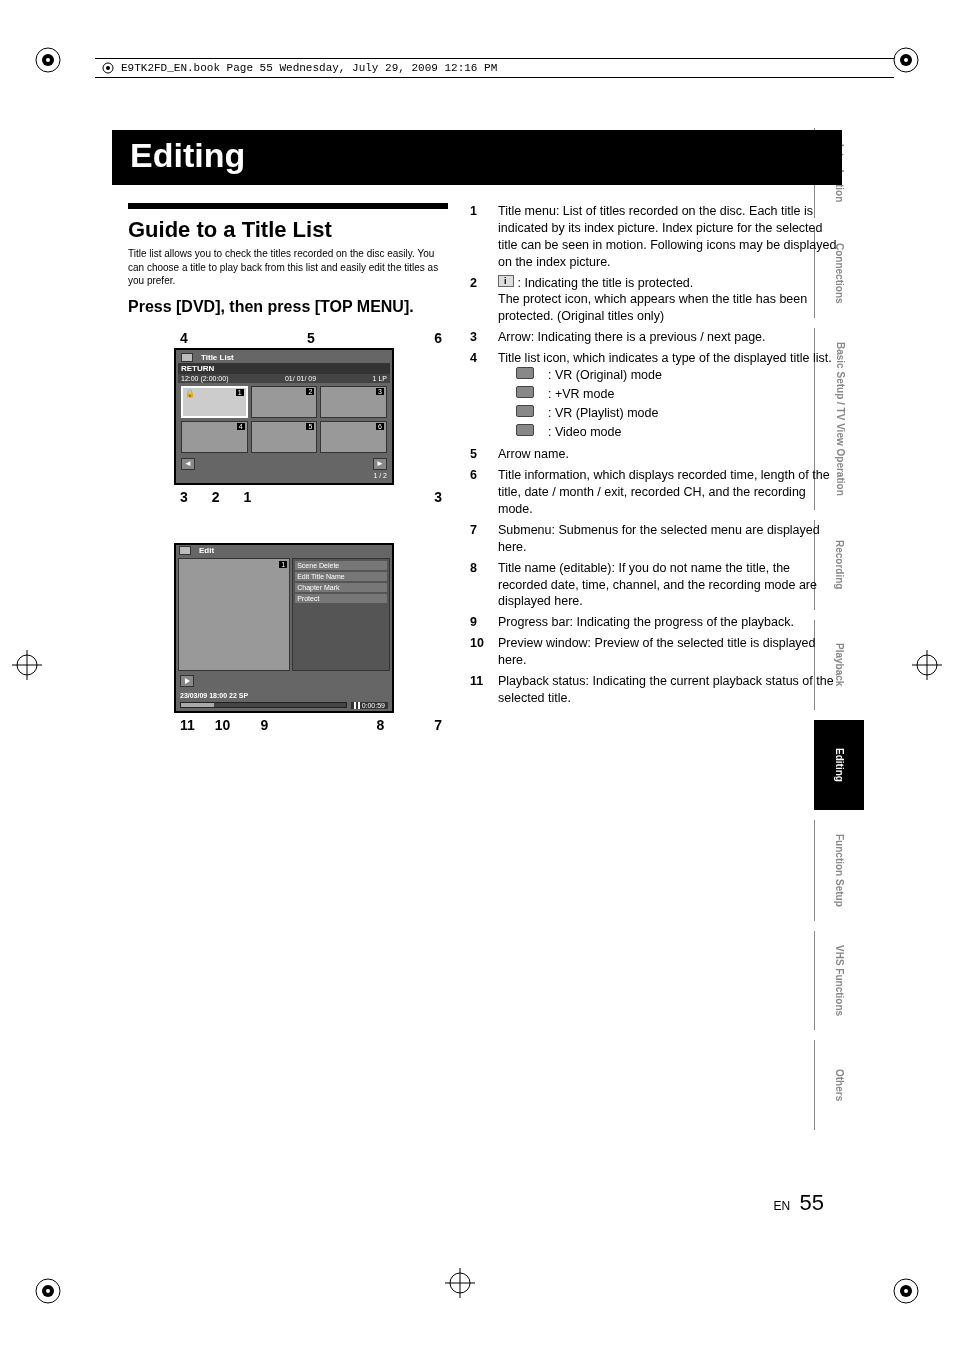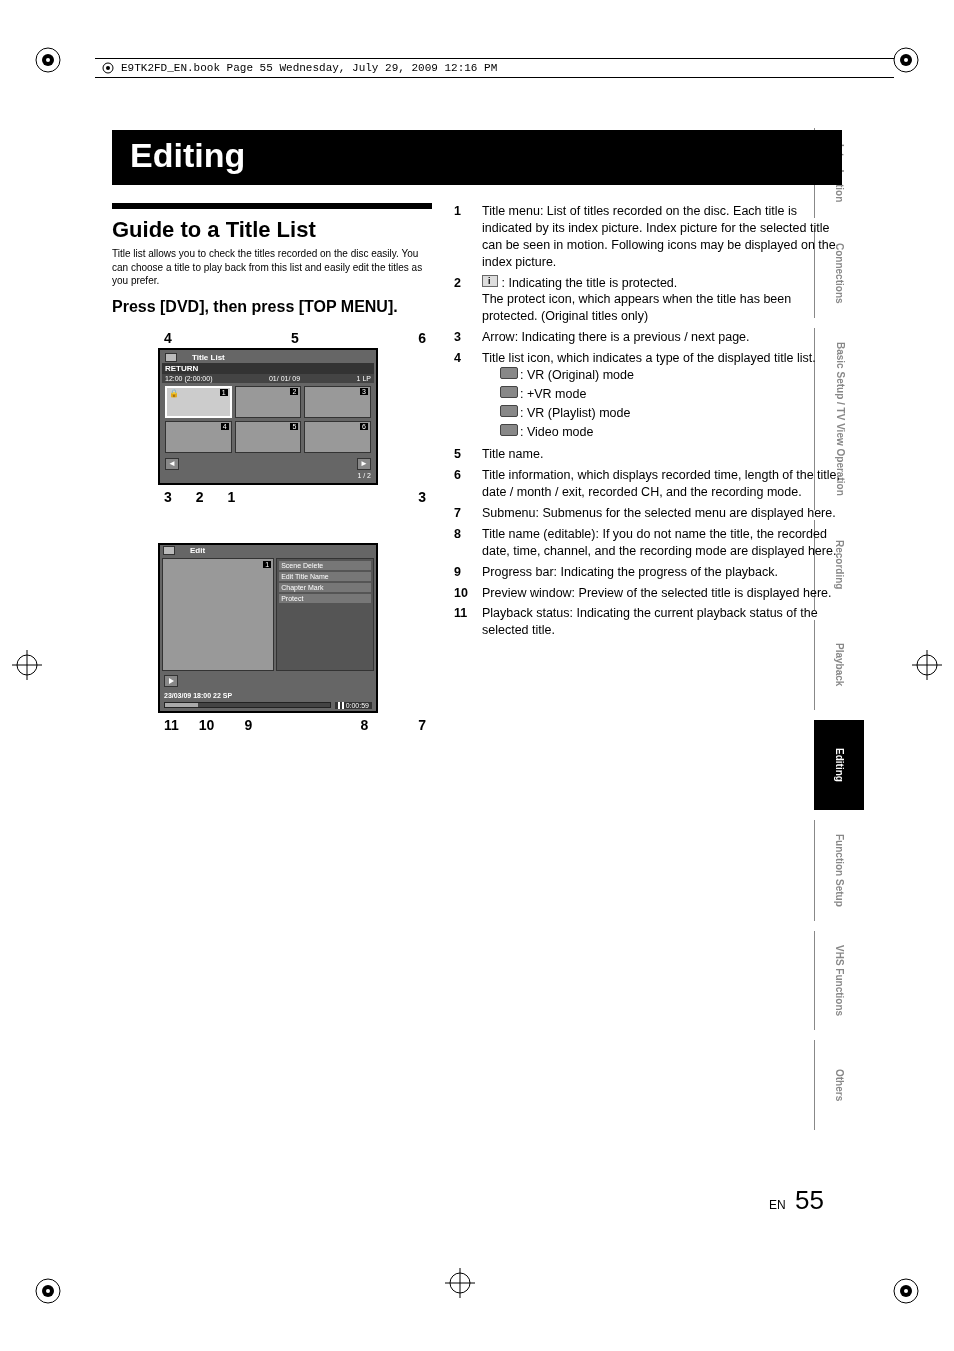--- a/index.html
+++ b/index.html
@@ -58,43 +58,43 @@
   }
   .tab.double { min-height: 100px; line-height:1.2;}
   .tab.active { color:#fff; background:#000; border-left:1.5px solid #000;}
   .title-bar {
     background: #000; color: #fff;
     font-size: 34px; font-weight: bold;
     padding: 6px 18px 10px 18px;
     font-family: Arial, sans-serif;
   }
   .columns { display:flex; gap:22px; margin-top:18px;}
-  .col-left { width: 320px; }
+  .col-left { width: 320px; margin-left: 16px; }
   .col-right { flex:1; }
   .sect-head {
     border-top: 6px solid #000;
     font-size: 22px; font-weight: bold;
     padding-top: 8px; padding-bottom:4px;
   }
   .body-text { font-size: 10px; line-height:1.35; margin-bottom:10px;}
   .bold-line { font-size: 16px; font-weight:bold; margin:10px 0 14px 0;}
   ol.desc { list-style:none; padding:0; margin:0;}
   ol.desc > li { display:flex; gap:10px; font-size:12.5px; line-height:1.35; margin-bottom:4px;}
   ol.desc > li .num { font-weight:bold; width:18px; flex-shrink:0;}
   ol.desc > li .txt { flex:1;}
-  .sub { margin-left:18px; display:flex; align-items:flex-start; gap:2px; font-size:12.5px; margin-bottom:2px;}
+  .sub { margin-left:18px; display:flex; align-items:flex-start; gap:14px; font-size:12.5px; margin-bottom:2px;}
   .ic { display:inline-block; width:18px; height:12px; background:#888; border:1px solid #444; border-radius:2px; flex-shrink:0;}
   .ic-sm{display:inline-block;width:16px;height:12px;background:#ddd;border:1px solid #666;position:relative;}
   .ic-sm::after{content:"i";position:absolute;left:5px;top:-1px;font-size:9px;font-weight:bold;color:#000;}
 
   
   .diag-wrap{ position:relative; margin-left:46px;}
   .callout-row{display:flex;justify-content:space-between;font-weight:bold;font-size:14px;padding:0 6px 2px 6px;}
   .screen{width:220px;background:#666;border:2px solid #000;padding:2px;color:#fff;font-size:8px;}
-  .scr-head{background:#666;color:#fff;padding:1px 3px;display:flex;align-items:center;gap:15px;font-weight:bold;}
+  .scr-head{background:#666;color:#fff;padding:1px 3px;display:flex;align-items:center;gap:8px;font-weight:bold;}
   .tiny-ic{width:12px;height:9px;background:#bbb;border:1px solid #333;}
   .scr-title2{background:#333;color:#fff;padding:1px 3px;font-weight:bold;font-size:8px;}
   .scr-info{background:#444;padding:1px 3px;display:flex;justify-content:space-between;font-size:7px;}
   .thumbs{display:grid;grid-template-columns:repeat(3,1fr);gap:3px;padding:3px;background:#666;}
   .thumb{height:32px;background:#999;border:1px solid #333;position:relative;}
   .thumb.sel{background:#ccc;border:2px solid #fff;}
   .thumb .n{position:absolute;top:1px;right:2px;background:#000;color:#fff;font-size:7px;padding:0 2px;}
   .thumb .lock{position:absolute;top:1px;left:2px;font-size:8px;}
   .scr-nav{display:flex;justify-content:space-between;align-items:center;padding:2px 3px;font-size:8px;}
   .arrow-box{width:14px;height:12px;background:#888;border:1px solid #333;display:flex;align-items:center;justify-content:center;color:#fff;font-size:8px;}
@@ -113,21 +113,21 @@
   .play-ic::after{content:"";position:absolute;left:4px;top:2px;border-left:5px solid #fff;border-top:3px solid transparent;border-bottom:3px solid transparent;}
   .s2-info{padding:1px 4px;font-size:7px;font-weight:bold;}
   .s2-bar{display:flex;align-items:center;gap:4px;padding:2px 4px;}
   .pbar{flex:1;height:6px;background:#444;border:1px solid #222;position:relative;}
   .pbar .fill{position:absolute;left:0;top:0;bottom:0;width:20%;background:#aaa;}
   .tcode{background:#333;padding:0 3px;font-size:7px;display:flex;align-items:center;gap:2px;}
   .pause-glyph{display:inline-block;width:6px;height:7px;border-left:2px solid #fff;border-right:2px solid #fff;}
   .callout-row.bot2{display:flex;gap:20px;font-weight:bold;font-size:14px;padding-top:4px;}
 
   .page-num { position:absolute; bottom:135px; right:130px; font-size:12px;}
-  .page-num .pn{font-size:26px;font-weight:normal;margin-left:6px;text-align:center;}
+  .page-num .pn{font-size:22px;font-weight:normal;margin-left:6px;text-align:center;}
 </style>
 </head>
 <body>
 
 <div class="crop-mark crop-tl"><svg viewBox="0 0 40 40">
       <circle cx="20" cy="20" r="12" fill="none" stroke="#000"></circle>
       <circle cx="20" cy="20" r="6" fill="#000"></circle>
       <circle cx="20" cy="20" r="2" fill="#fff"></circle>
     </svg></div>
 <div class="crop-mark crop-tr"><svg viewBox="0 0 40 40">
@@ -316,21 +316,21 @@
                 <span>: VR (Playlist) mode</span>
               </div>
           <div class="sub">
                 <span class="ic"></span>
                 <span>: Video mode</span>
               </div>
         </span>
           </li>
         <li>
             <span class="num">5</span>
-            <span class="txt">Title name.</span>
+            <span class="txt">Arrow name.</span>
           </li>
         <li>
             <span class="num">6</span>
             <span class="txt">Title information, which displays recorded time, length of the title, date / month / exit, recorded CH, and the recording mode.</span>
           </li>
         <li>
             <span class="num">7</span>
             <span class="txt">Submenu: Submenus for the selected menu are displayed here.</span>
           </li>
         <li>

